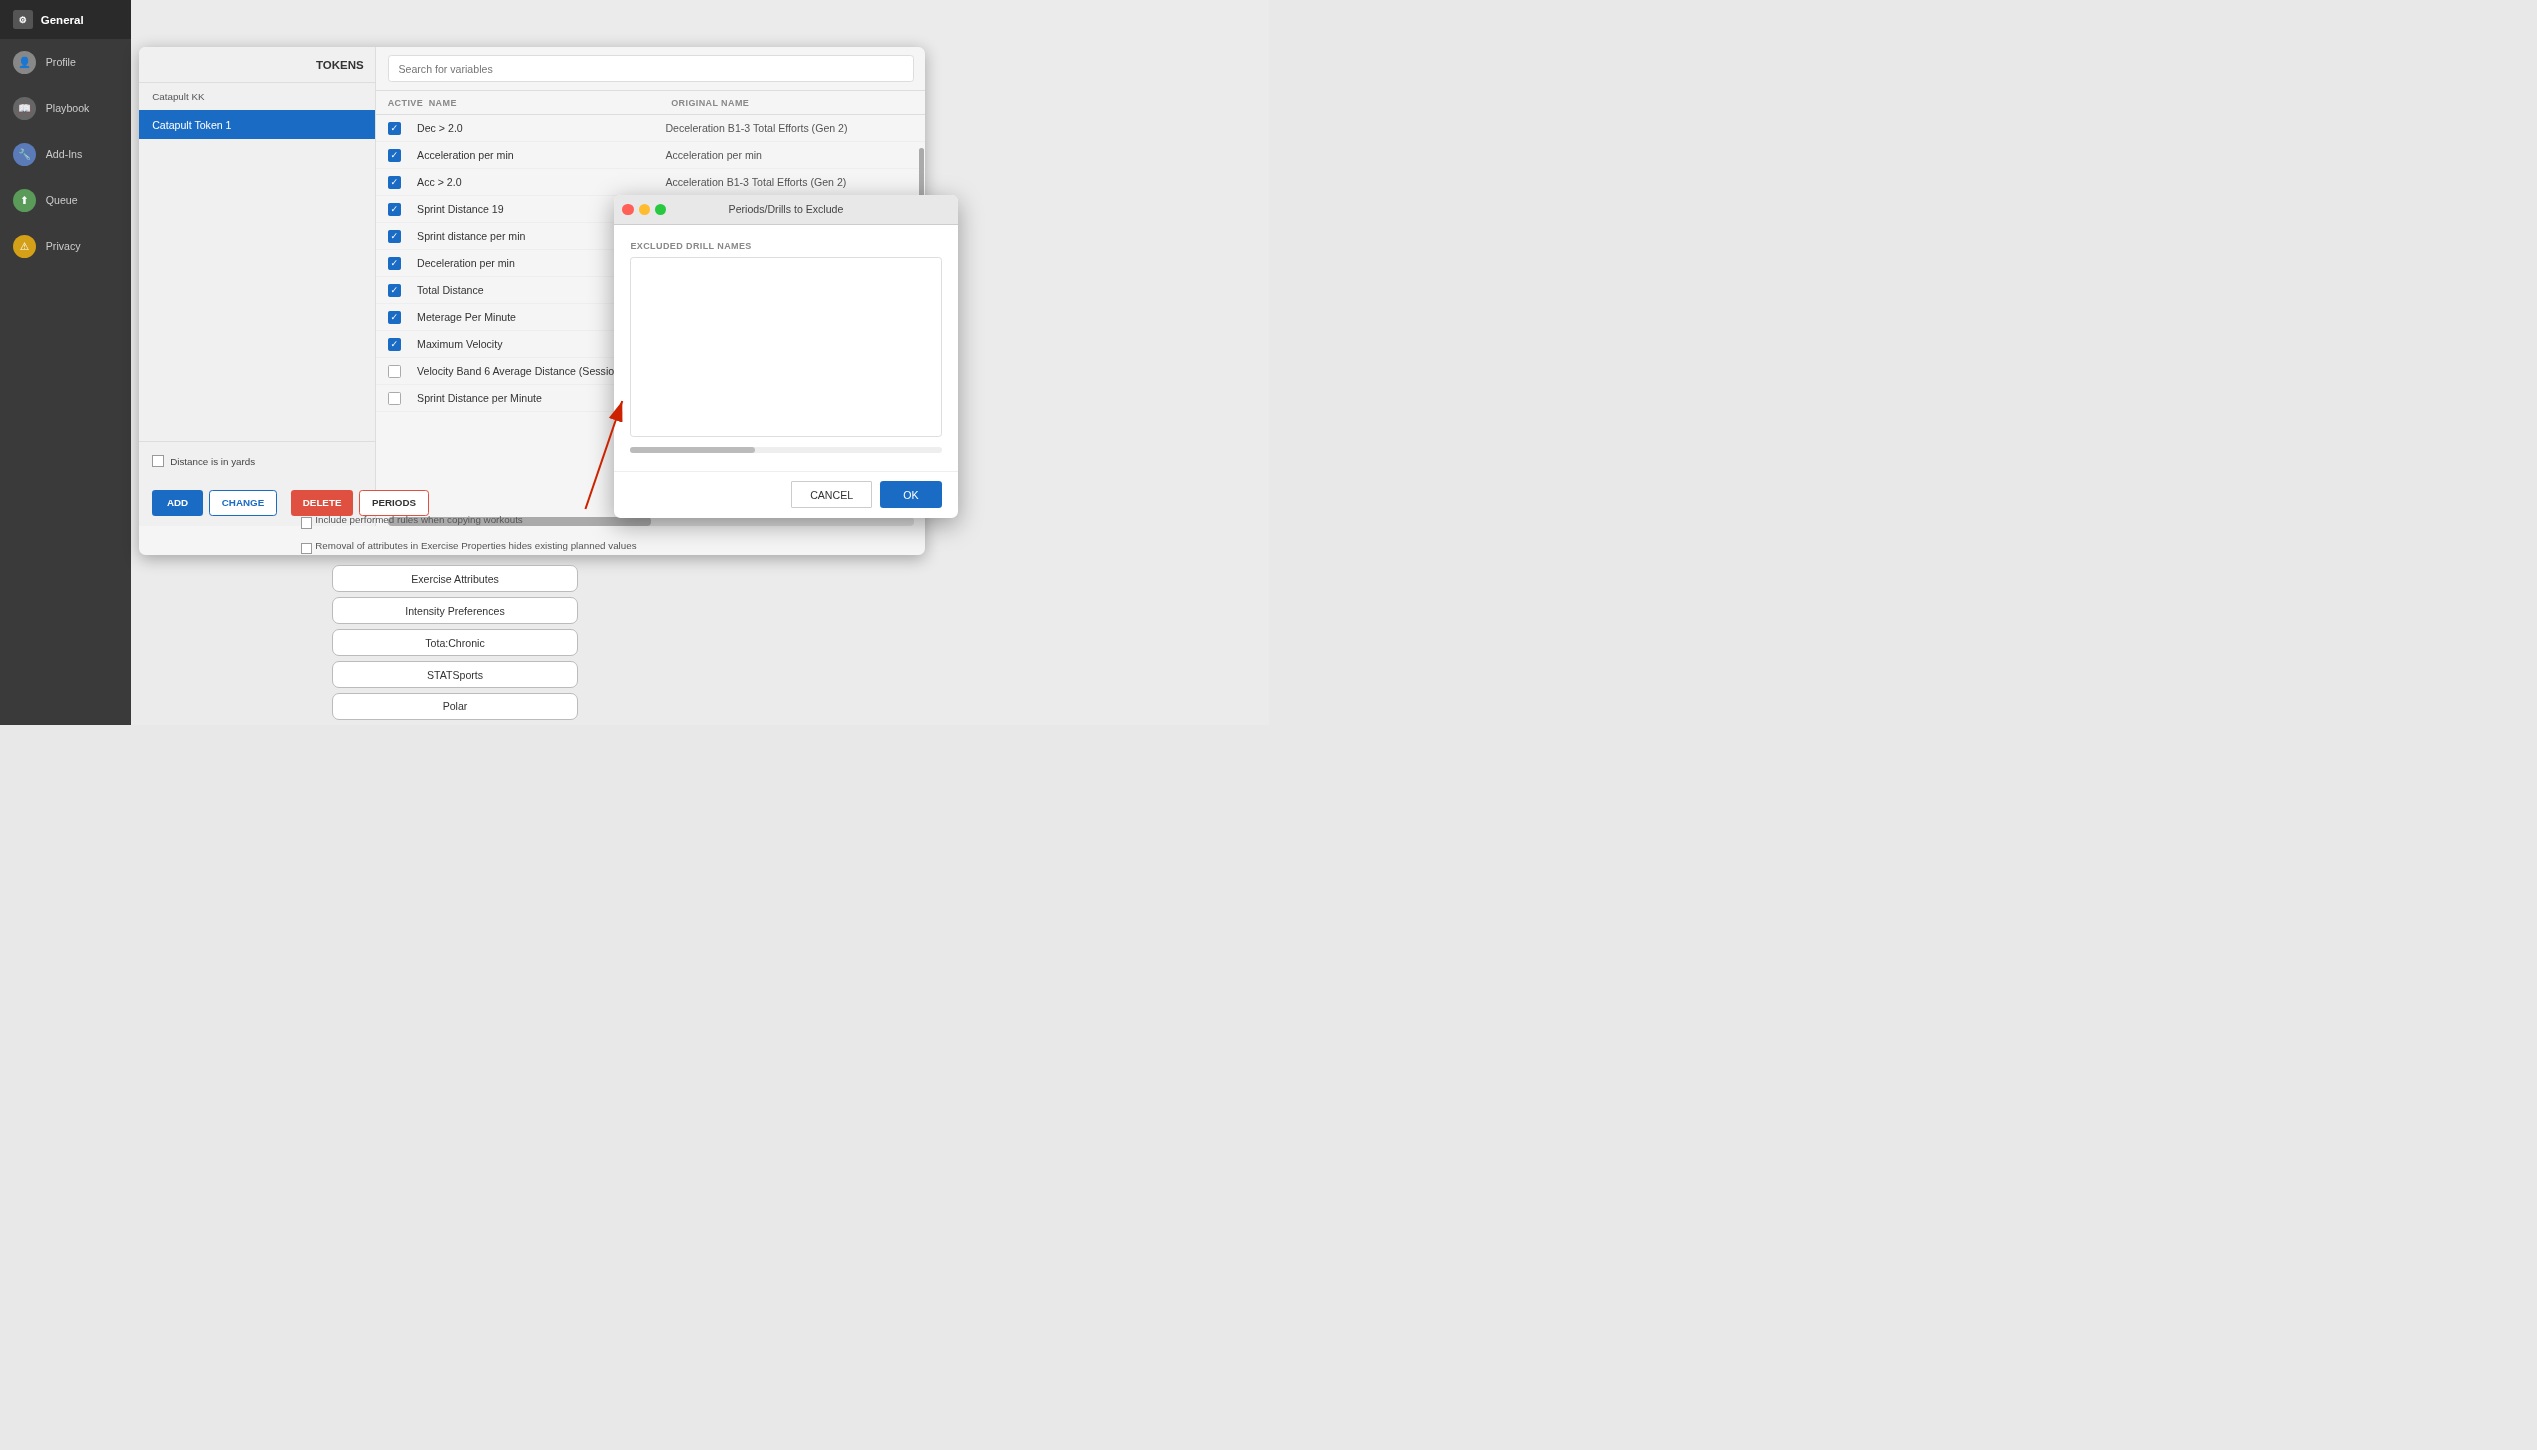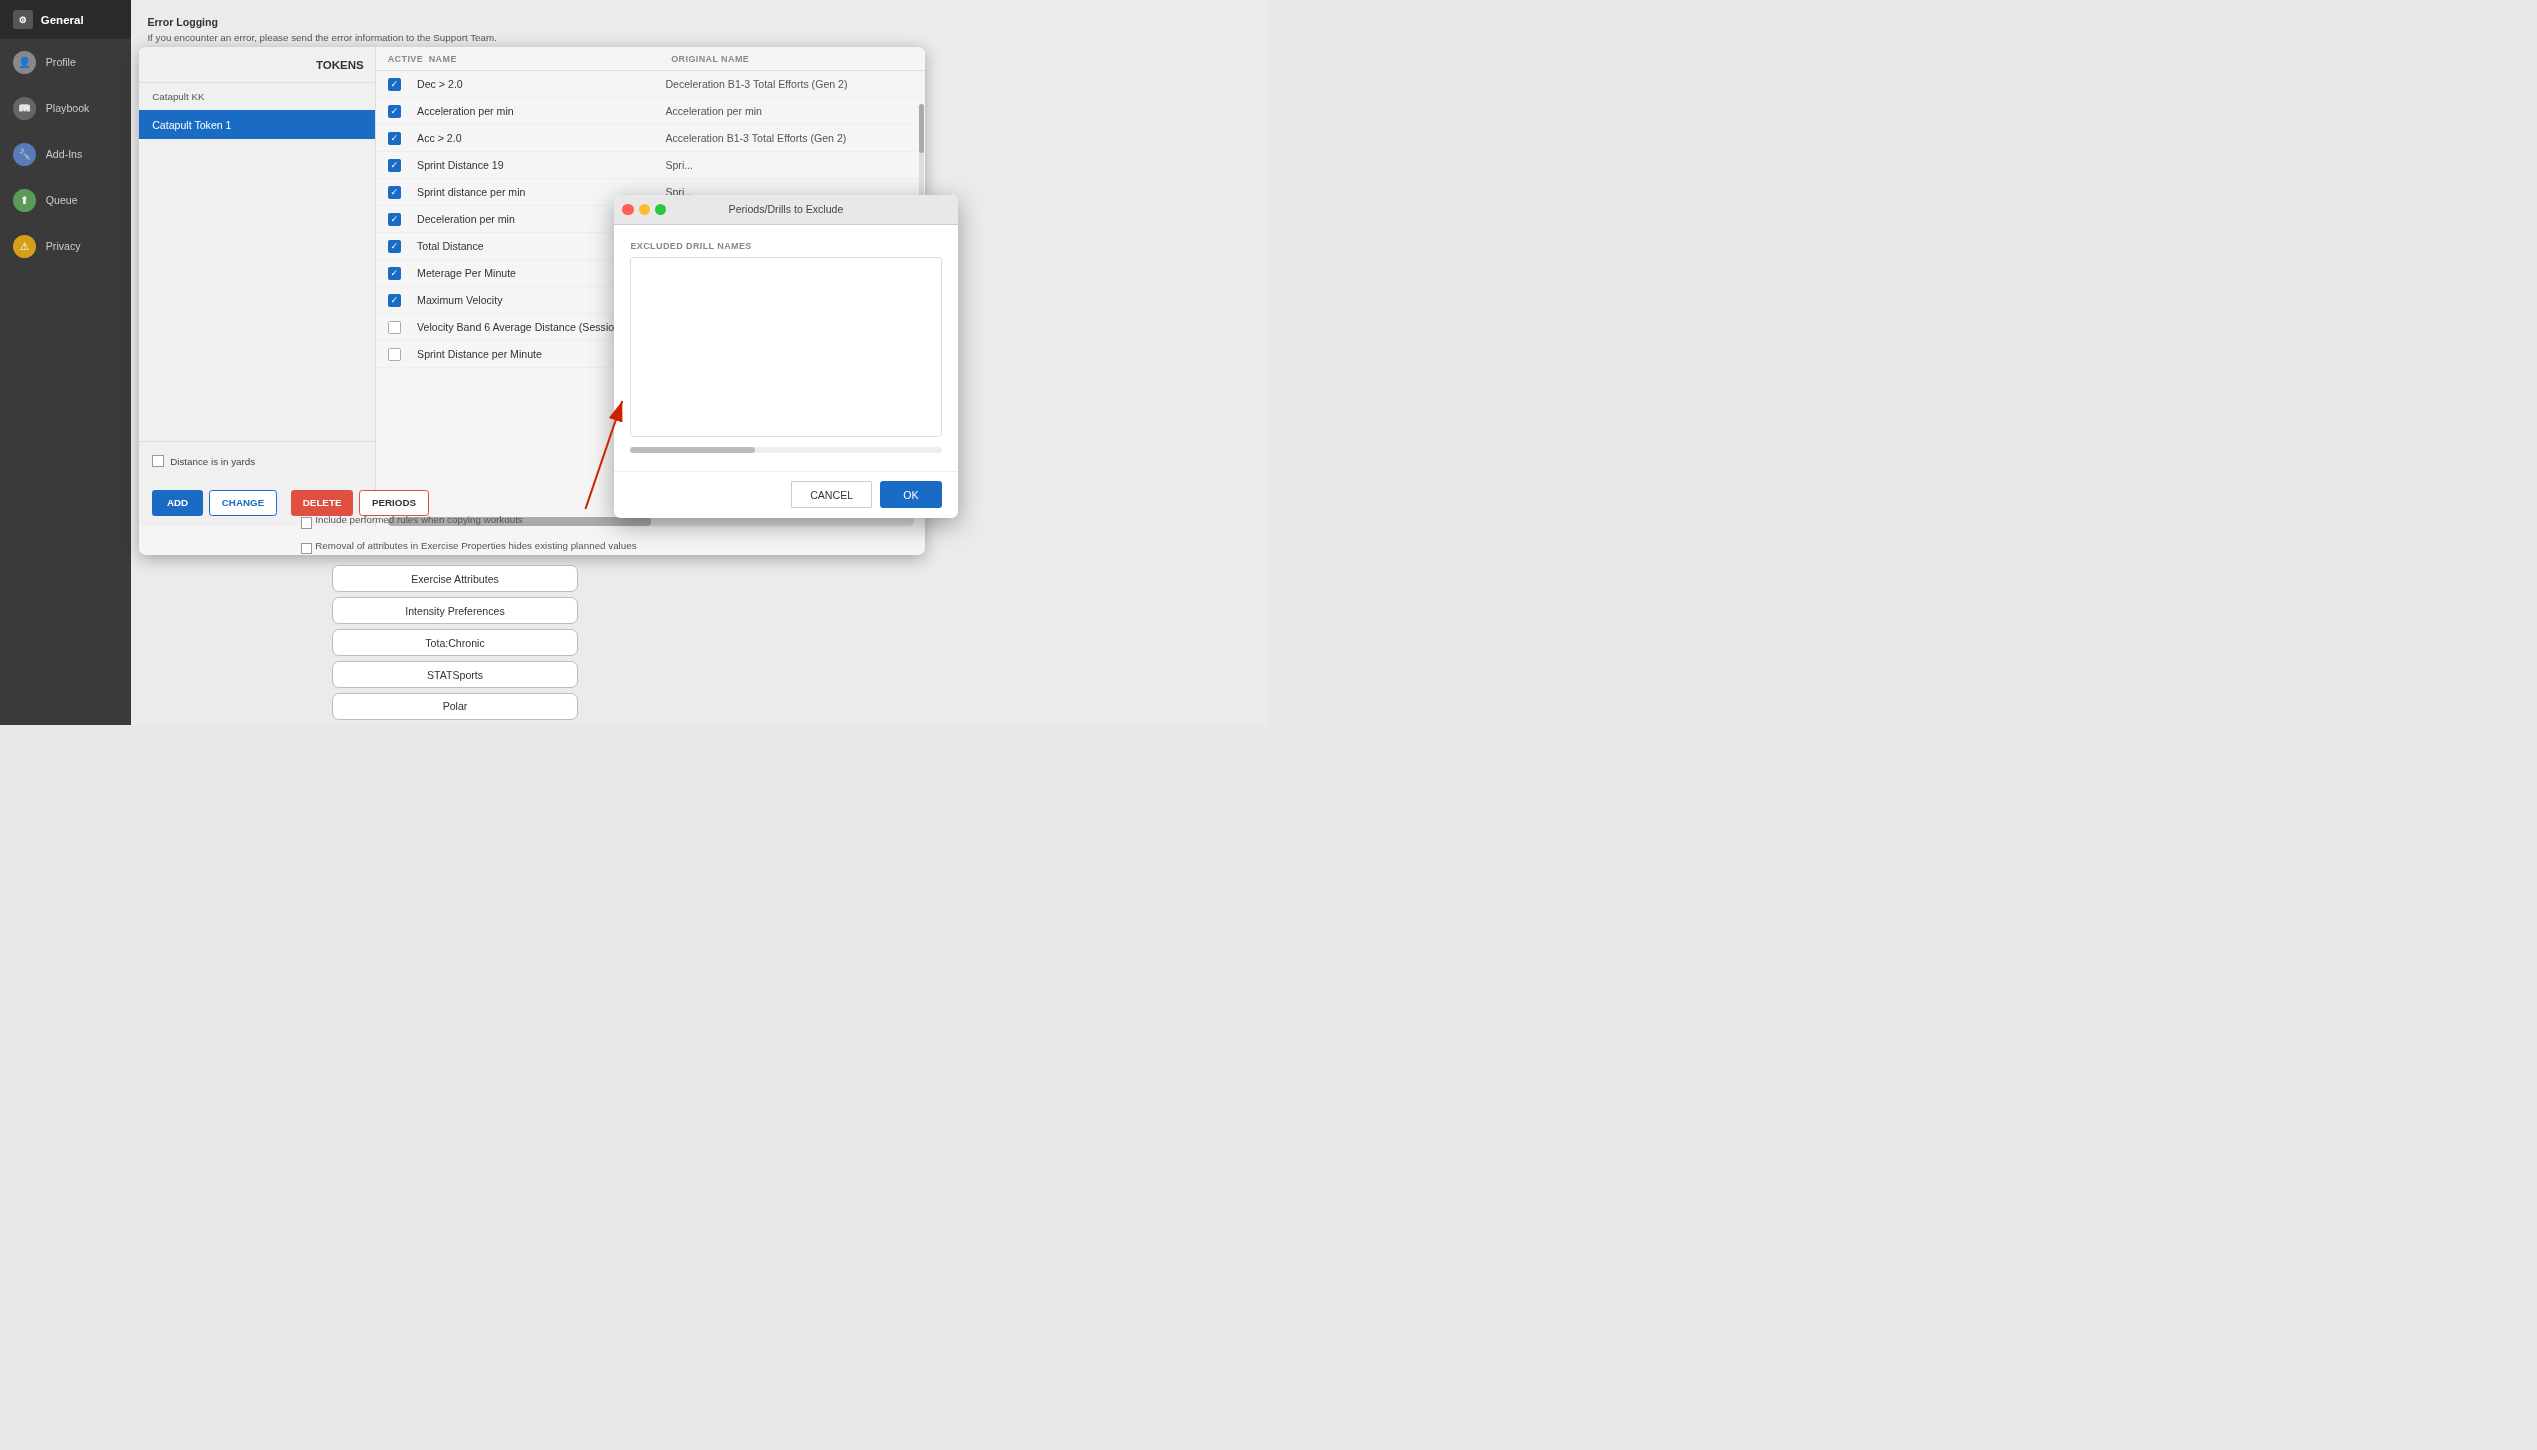--- a/index.html
+++ b/index.html
@@ -475,24 +475,20 @@
     <span>Queue</span>
   </div>
   <div class="sidebar-item privacy">
     <div class="icon-circle">⚠</div>
     <span>Privacy</span>
   </div>
 </div>
 
 <div class="main-content">
 
-  <div class="error-logging-section">
-    <div class="error-logging-title">Error Logging</div>
-    <div class="error-logging-desc">If you encounter an error, please send the error information to the Support Team.</div>
-  </div>
 
   <div class="catapult-window">
 
 
     <div class="window-body">
 
       <div class="tokens-panel">
         <div class="tokens-title">TOKENS</div>
         <div class="token-group-label">Catapult KK</div>
         <div class="token-item selected">Catapult Token 1</div>
@@ -504,20 +500,23 @@
 
         <div class="tokens-action-buttons">
           <button class="btn-add">ADD</button>
           <button class="btn-change">CHANGE</button>
           <button class="btn-delete">DELETE</button>
           <button class="btn-periods" style="border: 1.6px solid #e05040; font-weight: 700;">PERIODS</button>
         </div>
       </div>
 
       <div class="variables-panel">
+        <div class="search-bar">
+          <input class="search-input" type="text" placeholder="Search for variables" style="">
+        </div>
         <div class="variables-header">
           <div class="col-active">ACTIVE</div>
           <div class="col-name">NAME</div>
           <div class="col-original">ORIGINAL NAME</div>
         </div>
         <div class="variables-list" style="position:relative;">
 
           <div class="var-row">
               <div class="var-checkbox">✓</div>
               <div class="var-name">Dec &gt; 2.0</div>

